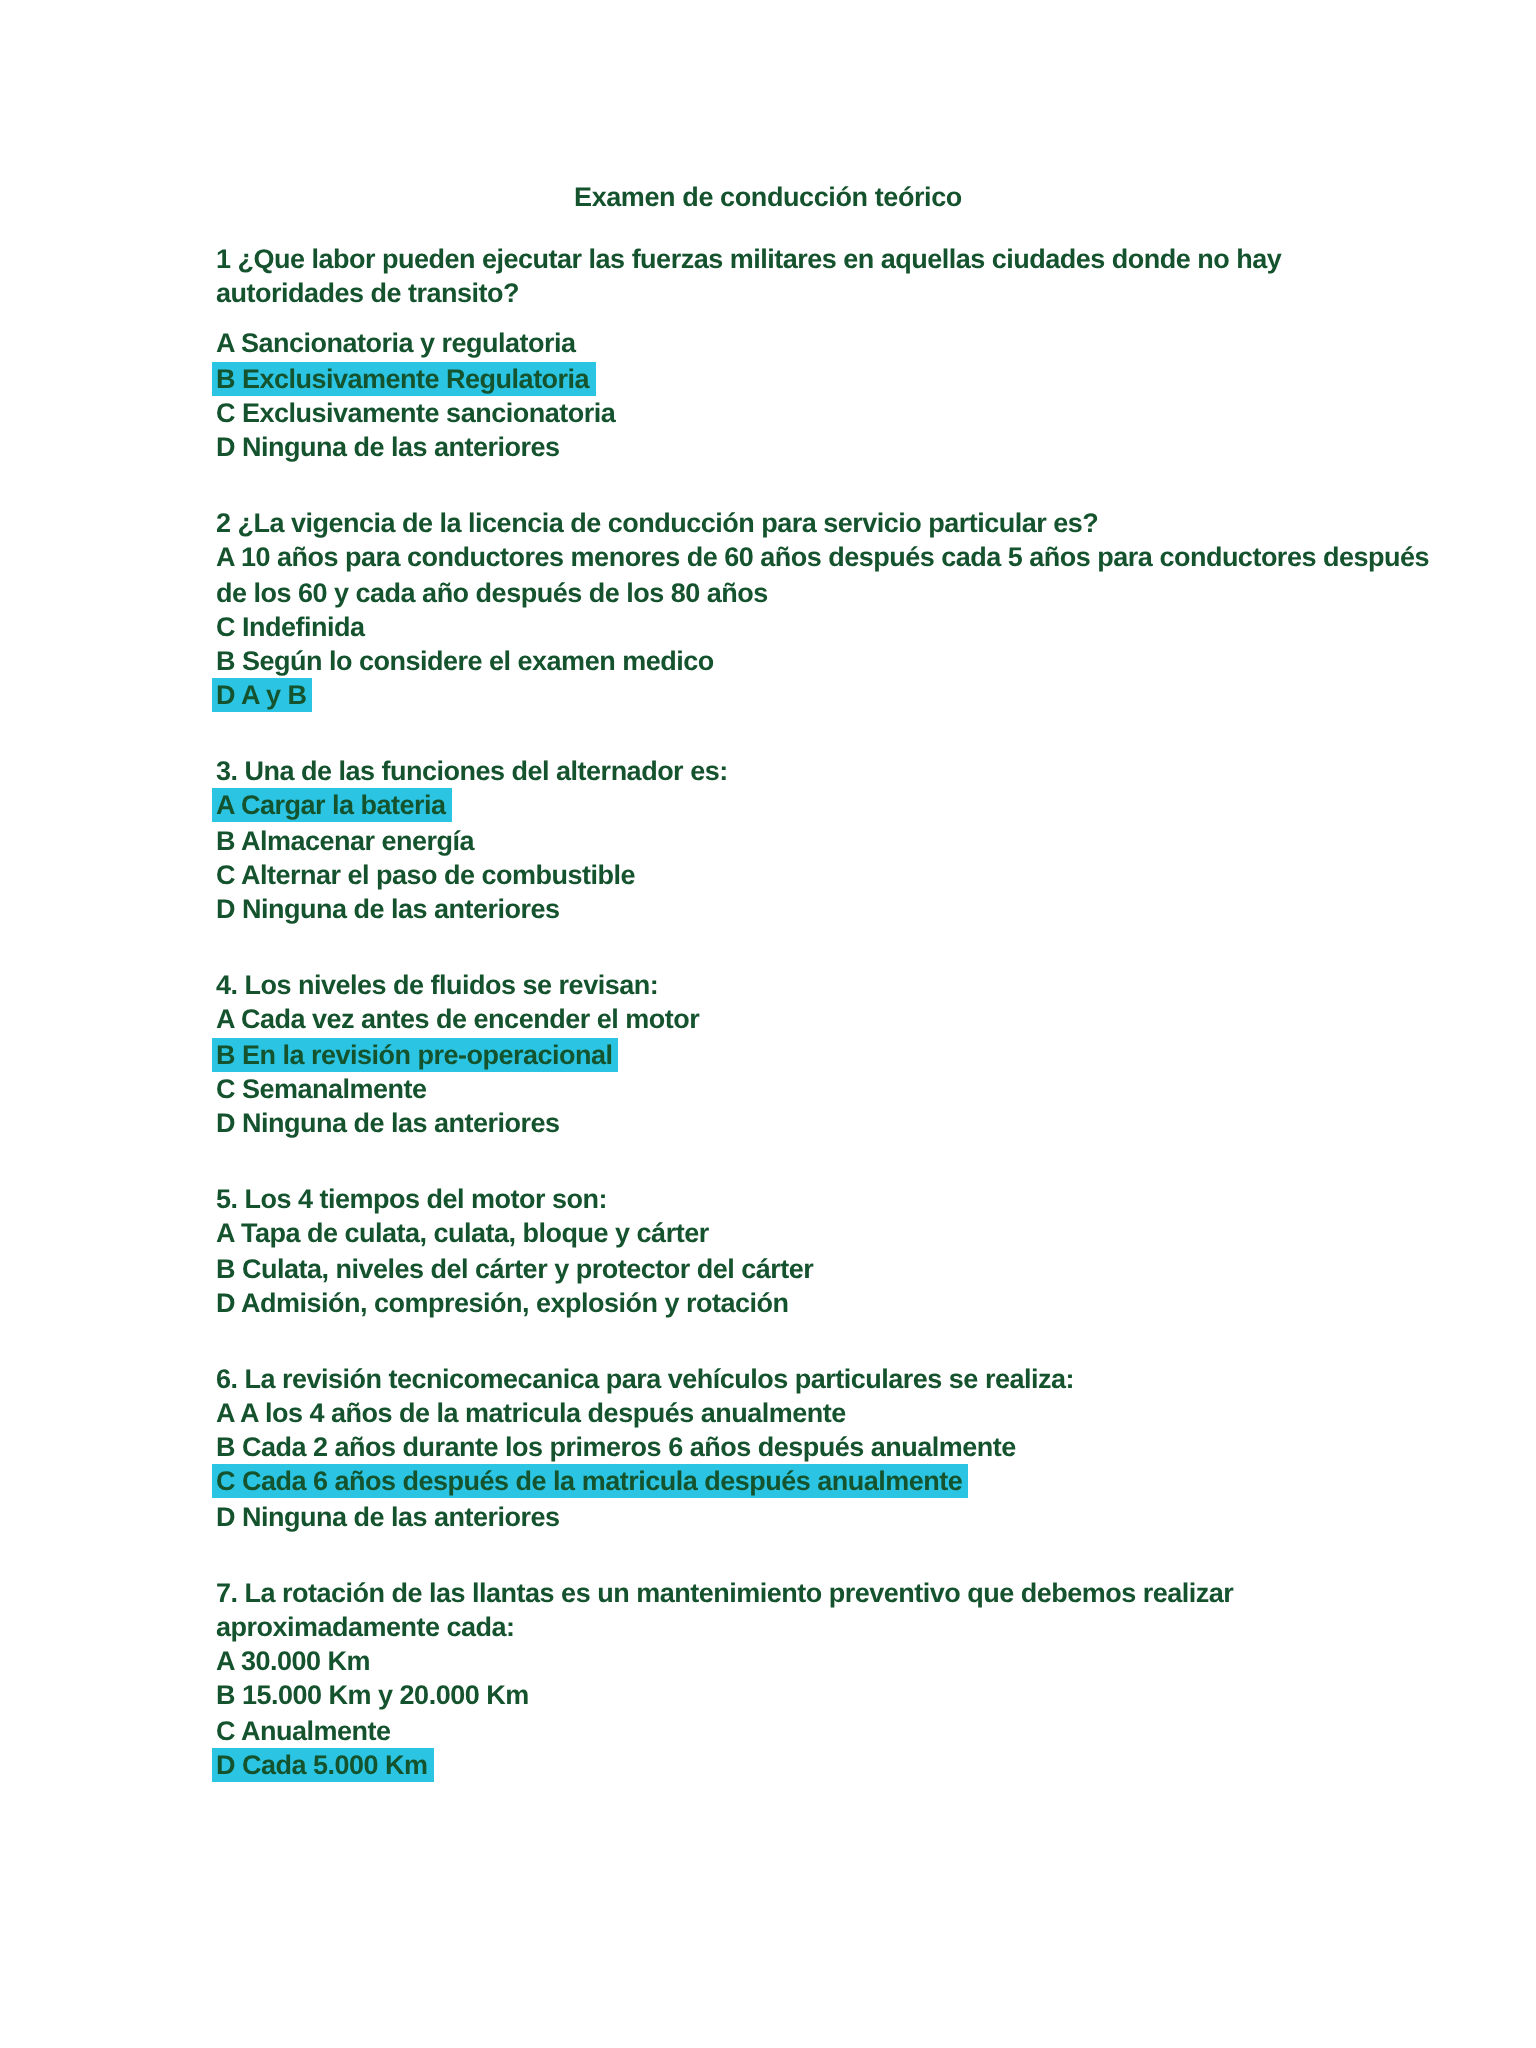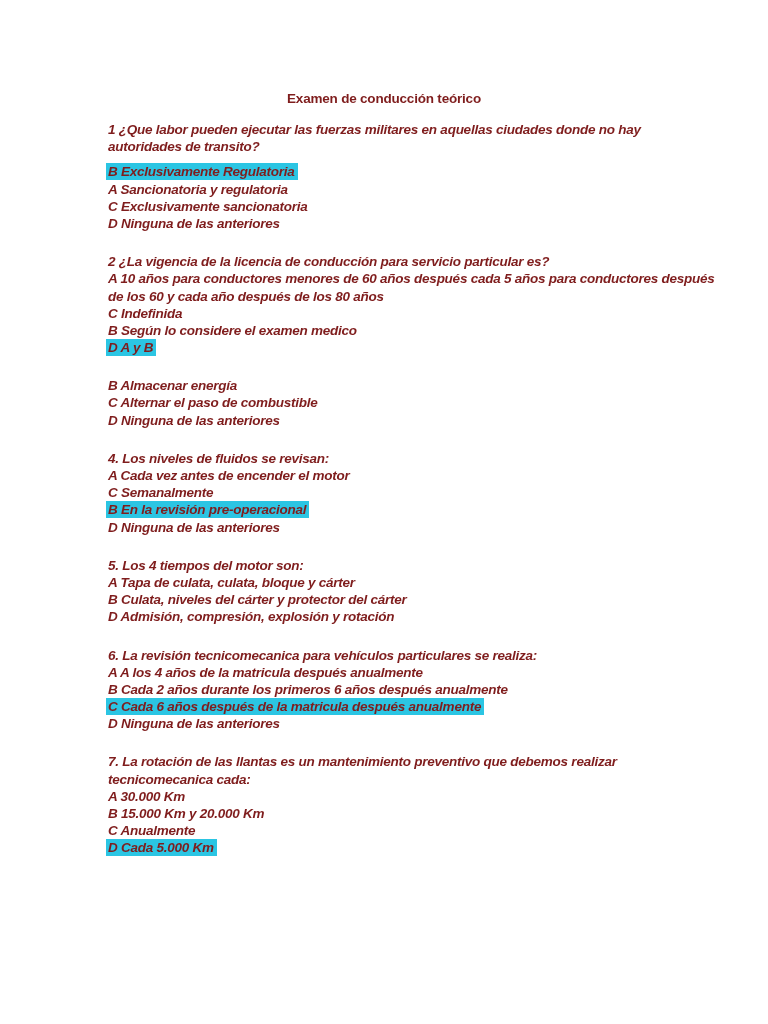--- a/index.html
+++ b/index.html
@@ -6,34 +6,33 @@
   .page {
     position: relative;
     width: 768px;
     height: 1024px;
     background: #ffffff;
     box-sizing: border-box;
     padding-top: 90px;
     overflow: hidden;
     font-family: "Liberation Sans", sans-serif;
     font-weight: 700;
-    color: #7f1d1d;
+    color: #14532d;
   }
   .title {
     margin: 0 0 14px 0;
     font-size: 13.5px;
     line-height: 17px;
     font-weight: 700;
     text-align: center;
     letter-spacing: -0.2px;
   }
   .content {
     padding-left: 108px;
     width: 648px;
-    font-style: italic;
   }
   .question { margin-bottom: 21px; }
   .line {
     font-size: 13.5px;
     line-height: 17.2px;
     height: 17.2px;
     letter-spacing: -0.25px;
     white-space: nowrap;
   }
   .qgap { height: 8px; }
@@ -47,60 +46,62 @@
 </head>
 <body>
 
 <div class="page">
   <h1 class="title">Examen de conducción teórico</h1>
   <div class="content">
       <section class="question">
         <div class="line q-text">1 ¿Que labor pueden ejecutar las fuerzas militares en aquellas ciudades donde no hay</div>
         <div class="line q-text">autoridades de transito?</div>
         <div class="qgap"></div>
+        <div class="line option-line"><span class="opt-text">A Sancionatoria y regulatoria</span></div>
         <div class="line option-line"><span class="opt-text hl">B Exclusivamente Regulatoria</span></div>
-        <div class="line option-line"><span class="opt-text">A Sancionatoria y regulatoria</span></div>
         <div class="line option-line"><span class="opt-text">C Exclusivamente sancionatoria</span></div>
         <div class="line option-line"><span class="opt-text">D Ninguna de las anteriores</span></div>
       </section>
       <section class="question">
         <div class="line q-text">2 ¿La vigencia de la licencia de conducción para servicio particular es?</div>
         <div class="line option-line"><span class="opt-text">A 10 años para conductores menores de 60 años después cada 5 años para conductores después</span></div>
         <div class="line option-line"><span class="opt-text">de los 60 y cada año después de los 80 años</span></div>
         <div class="line option-line"><span class="opt-text">C Indefinida</span></div>
         <div class="line option-line"><span class="opt-text">B Según lo considere el examen medico</span></div>
         <div class="line option-line"><span class="opt-text hl">D A y B</span></div>
       </section>
       <section class="question">
+        <div class="line q-text">3. Una de las funciones del alternador es:</div>
+        <div class="line option-line"><span class="opt-text hl">A Cargar la bateria</span></div>
         <div class="line option-line"><span class="opt-text">B Almacenar energía</span></div>
         <div class="line option-line"><span class="opt-text">C Alternar el paso de combustible</span></div>
         <div class="line option-line"><span class="opt-text">D Ninguna de las anteriores</span></div>
       </section>
       <section class="question">
         <div class="line q-text">4. Los niveles de fluidos se revisan:</div>
         <div class="line option-line"><span class="opt-text">A Cada vez antes de encender el motor</span></div>
+        <div class="line option-line"><span class="opt-text hl">B En la revisión pre-operacional</span></div>
         <div class="line option-line"><span class="opt-text">C Semanalmente</span></div>
-        <div class="line option-line"><span class="opt-text hl">B En la revisión pre-operacional</span></div>
         <div class="line option-line"><span class="opt-text">D Ninguna de las anteriores</span></div>
       </section>
       <section class="question">
         <div class="line q-text">5. Los 4 tiempos del motor son:</div>
         <div class="line option-line"><span class="opt-text">A Tapa de culata, culata, bloque y cárter</span></div>
         <div class="line option-line"><span class="opt-text">B Culata, niveles del cárter y protector del cárter</span></div>
         <div class="line option-line"><span class="opt-text">D Admisión, compresión, explosión y rotación</span></div>
       </section>
       <section class="question">
         <div class="line q-text">6. La revisión tecnicomecanica para vehículos particulares se realiza:</div>
         <div class="line option-line"><span class="opt-text">A A los 4 años de la matricula después anualmente</span></div>
         <div class="line option-line"><span class="opt-text">B Cada 2 años durante los primeros 6 años después anualmente</span></div>
         <div class="line option-line"><span class="opt-text hl">C Cada 6 años después de la matricula después anualmente</span></div>
         <div class="line option-line"><span class="opt-text">D Ninguna de las anteriores</span></div>
       </section>
       <section class="question">
         <div class="line q-text">7. La rotación de las llantas es un mantenimiento preventivo que debemos realizar</div>
-        <div class="line q-text">tecnicomecanica cada:</div>
+        <div class="line q-text">aproximadamente cada:</div>
         <div class="line option-line"><span class="opt-text">A 30.000 Km</span></div>
         <div class="line option-line"><span class="opt-text">B 15.000 Km y 20.000 Km</span></div>
         <div class="line option-line"><span class="opt-text">C Anualmente</span></div>
         <div class="line option-line"><span class="opt-text hl">D Cada 5.000 Km</span></div>
       </section>
     </div>
 </div>
 
 </body></html>

